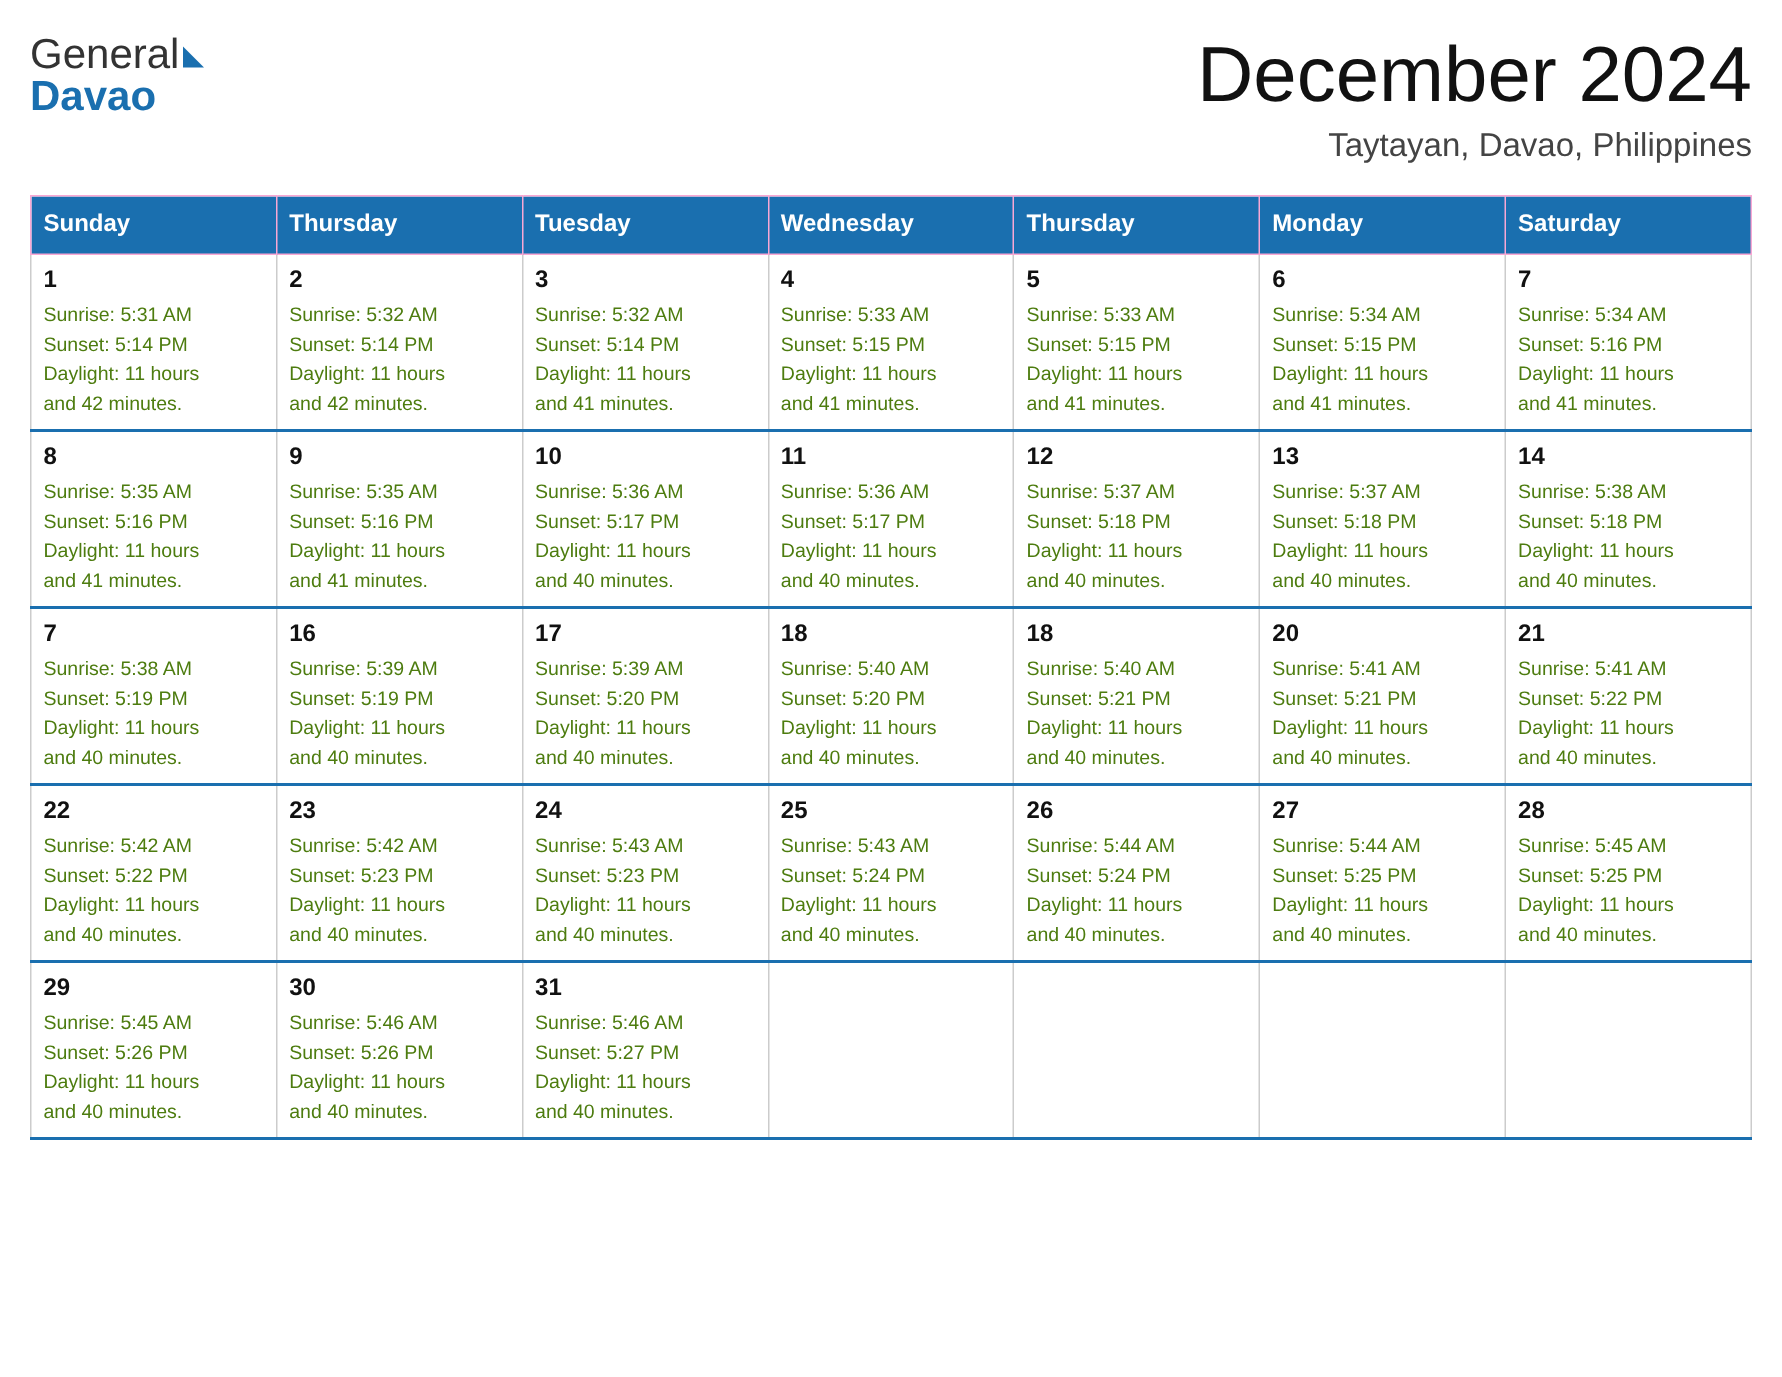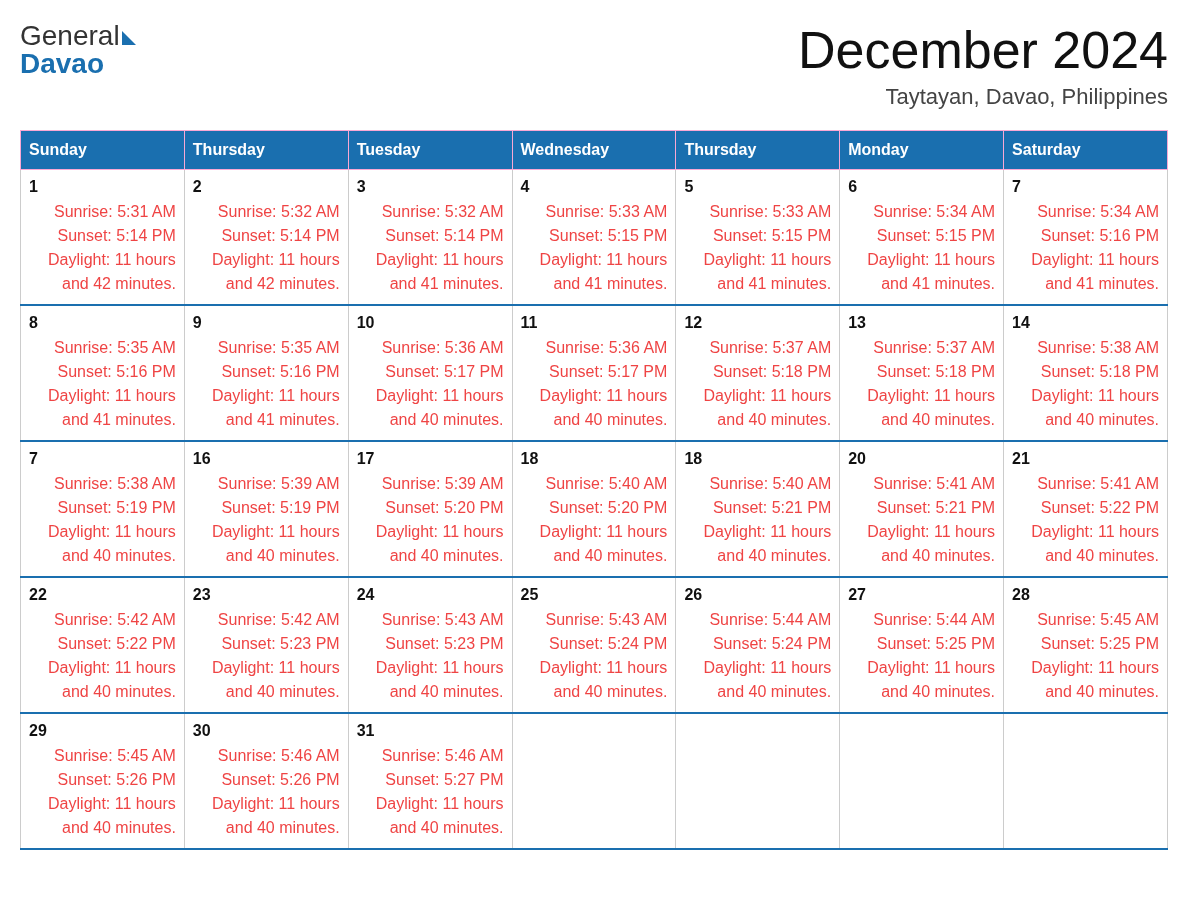--- a/index.html
+++ b/index.html
@@ -84,24 +84,23 @@
     tbody tr:nth-child(odd) td {
       
     }
     .day-number {
       font-size: 16px;
       font-weight: bold;
       margin-bottom: 4px;
       color: #111;
     }
     .day-info {
-      font-size: 16px;
+      font-size: 13px;
       line-height: 1.5;
-      color: #ef4444;
-      text-align: right;
+      color: #4d7c0f;
     }
     tbody tr td.empty {
       background: #fff;
     }
     tbody tr {
       border-bottom: 2px solid #1a6faf;
     }
   </style>
 </head>
 <body>

